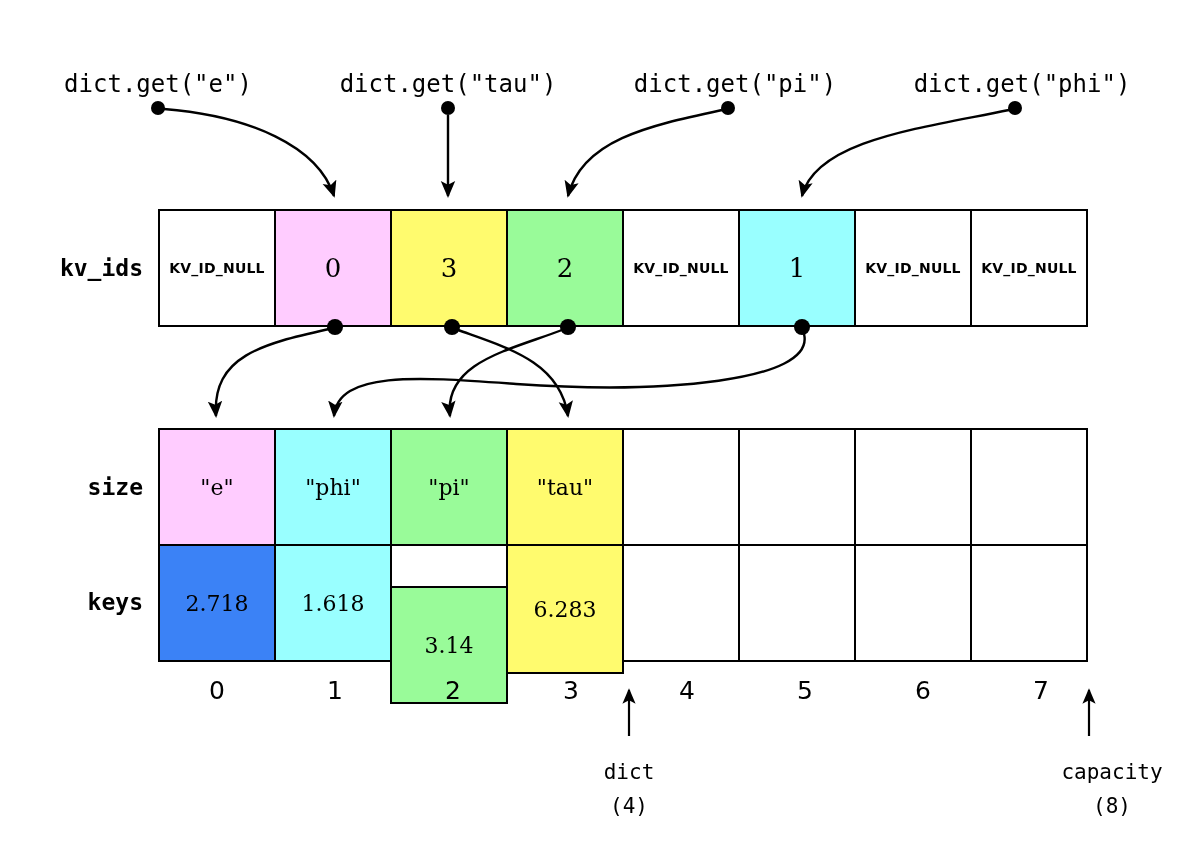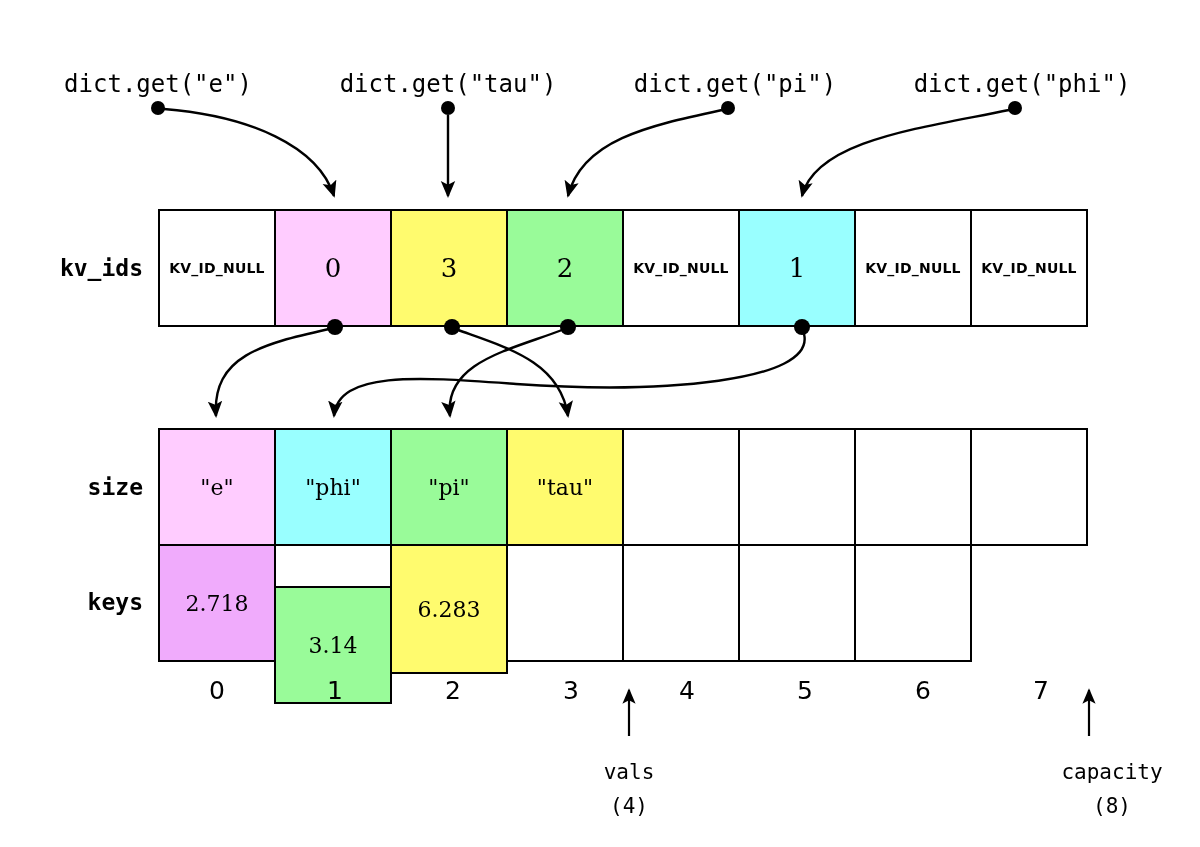--- a/index.html
+++ b/index.html
@@ -133,40 +133,41 @@
     <div class="cell keycell" style="width: 118px; height: 118px; background: rgb(153, 255, 255);">"phi"</div>
     <div class="cell keycell" style="width: 118px; height: 118px; background: rgb(153, 251, 153);">"pi"</div>
     <div class="cell keycell" style="width: 118px; height: 118px; background: rgb(255, 251, 110);">"tau"</div>
     <div class="cell keycell" style="width: 118px; height: 118px; background: rgb(255, 255, 255);"></div>
     <div class="cell keycell" style="width: 118px; height: 118px; background: rgb(255, 255, 255);"></div>
     <div class="cell keycell" style="width: 118px; height: 118px; background: rgb(255, 255, 255);"></div>
     <div class="cell keycell" style="width: 118px; height: 118px; background: rgb(255, 255, 255);"></div>
   </div>
 
   <div class="array-row" id="vals-row" style="left:158px; top:546px;">
-    <div class="cell valcell" style="width: 118px; height: 118px; background: #f0abfc;">2.718</div>
+    <div class="cell valcell" style="width: 118px; height: 118px; background: #3b82f6;">2.718</div>
+    <div class="cell valcell" style="width: 118px; height: 118px; background: rgb(153, 255, 255);">1.618</div>
     <div class="cell valcell" style="width: 118px; height: 118px; background: rgb(153, 251, 153); margin-top: 40px;">3.14</div>
     <div class="cell valcell" style="width: 118px; height: 130px; background: rgb(255, 251, 110);">6.283</div>
     <div class="cell valcell" style="width: 118px; height: 118px; background: rgb(255, 255, 255);"></div>
     <div class="cell valcell" style="width: 118px; height: 118px; background: rgb(255, 255, 255);"></div>
     <div class="cell valcell" style="width: 118px; height: 118px; background: rgb(255, 255, 255);"></div>
     <div class="cell valcell" style="width: 118px; height: 118px; background: rgb(255, 255, 255);"></div>
   </div>
 
   <div class="index-tick" style="left:217px; top:676px;">0</div>
   <div class="index-tick" style="left:335px; top:676px;">1</div>
   <div class="index-tick" style="left:453px; top:676px;">2</div>
   <div class="index-tick" style="left:571px; top:676px;">3</div>
   <div class="index-tick" style="left:687px; top:676px;">4</div>
   <div class="index-tick" style="left:805px; top:676px;">5</div>
   <div class="index-tick" style="left:923px; top:676px;">6</div>
   <div class="index-tick" style="left:1041px; top:676px;">7</div>
 
   <div class="annot" style="left:629px; top:760px;">
-    <span>vals</span>
+    <span>dict</span>
     <span class="paren">(4)</span>
   </div>
   <div class="annot" style="left:1112px; top:760px;">
     <span>capacity</span>
     <span class="paren">(8)</span>
   </div>
 
   <svg class="overlay" viewBox="0 0 1200 847">
     <defs>
       <marker id="arrowhead" markerWidth="9" markerHeight="9" refX="6.2" refY="3.2" orient="auto" markerUnits="strokeWidth">

